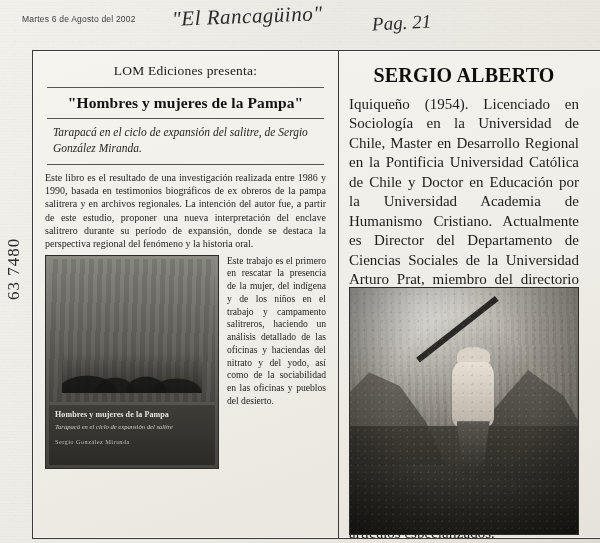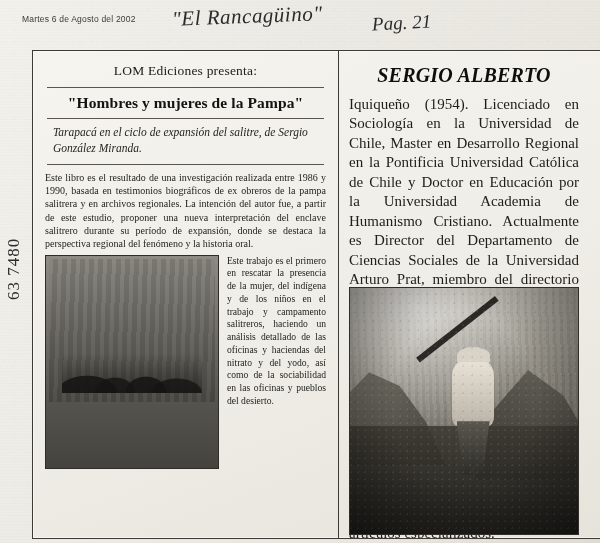--- a/index.html
+++ b/index.html
@@ -237,21 +237,20 @@
     box-sizing: border-box;
   }
   .headline {
     text-align: center;
     font-size: 20px;
     font-weight: bold;
     line-height: 1.08;
     color: #0e0e0d;
     letter-spacing: .2px;
     margin: 6px 0 8px 0;
-    font-style: italic;
   }
   .bio-text {
     font-size: 15px;
     line-height: 1.3;
     text-align: justify;
     color: #1d1d1a;
   }
   .bio-text p { margin: 0 0 4px 0; }
 
   .photo {
@@ -359,20 +358,25 @@
       <div class="subtitle">Tarapacá en el ciclo de expansión del salitre, de Sergio González Miranda.</div>
       <div class="rule"></div>
 
       <div class="body-text">
         <p>Este libro es el resultado de una investigación realizada entre 1986 y 1990, basada en testimonios biográficos de ex obreros de la pampa salitrera y en archivos regionales. La intención del autor fue, a partir de este estudio, proponer una nueva interpretación del enclave salitrero durante su período de expansión, donde se destaca la perspectiva regional del fenómeno y la historia oral.</p>
       </div>
 
       <div class="wrap-zone">
         <div class="book-cover">
           <div class="cover-photo"></div>
+          <div class="cover-band">
+            <div class="cover-t1">Hombres y mujeres de la Pampa</div>
+            <div class="cover-t2">Tarapacá en el ciclo de expansión del salitre</div>
+            <div class="cover-t3">Sergio González Miranda</div>
+          </div>
         </div>
         <div class="narrow-col">
           <p>Este trabajo es el primero en rescatar la presencia de la mujer, del indígena y de los niños en el trabajo y campamento salitreros, haciendo un análisis detallado de las oficinas y haciendas del nitrato y del yodo, así como de la sociabilidad en las oficinas y pueblos del desierto.</p>
         </div>
       </div>
     </div>
 
     <div class="col-right">
       <div class="headline">
         <div>SERGIO ALBERTO</div>

